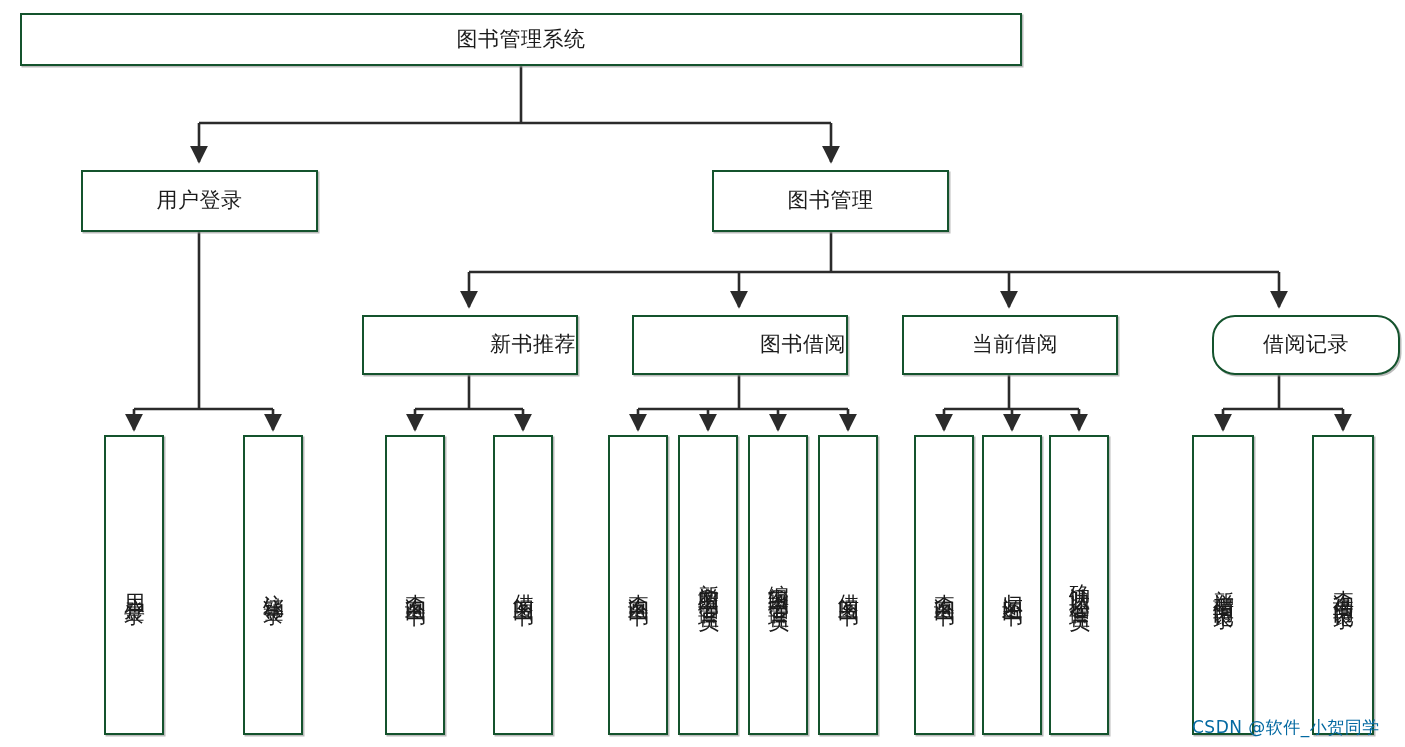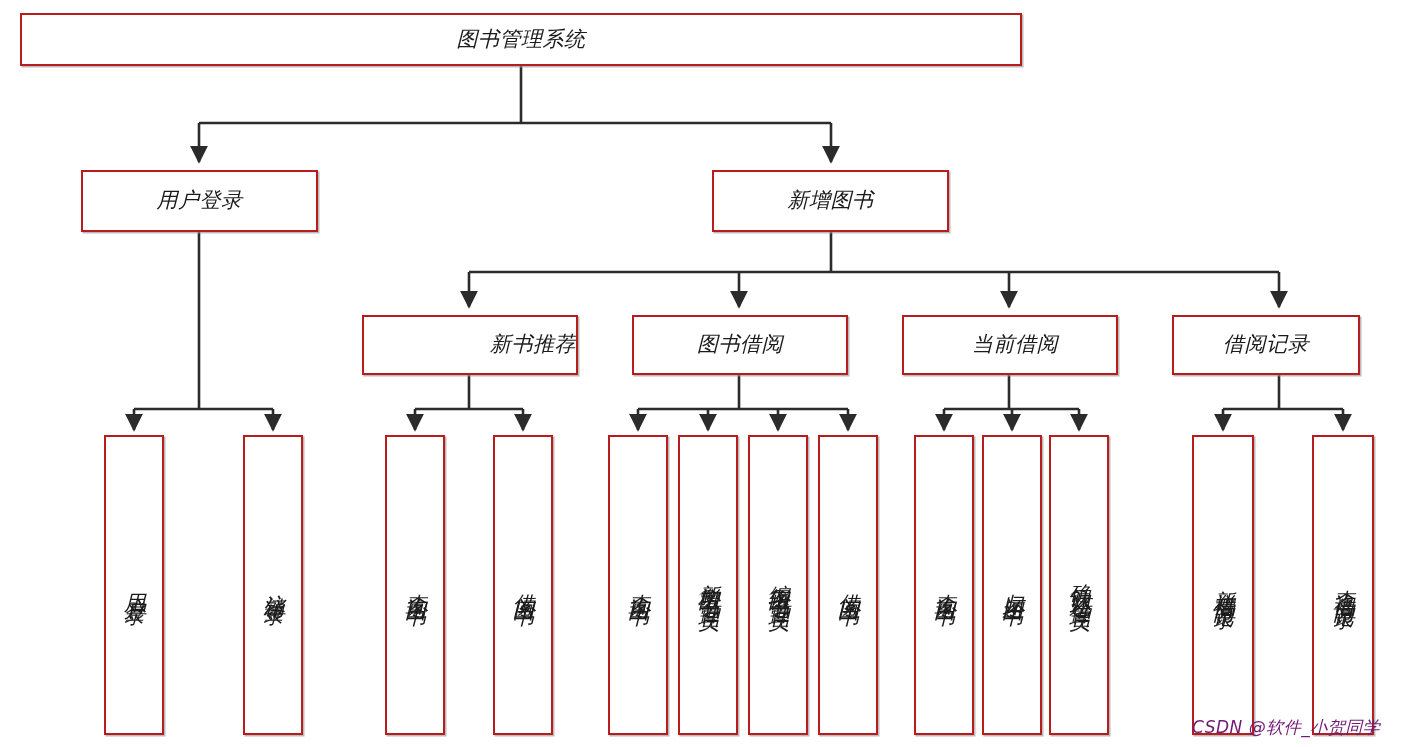--- a/index.html
+++ b/index.html
@@ -23,27 +23,26 @@
     position: absolute;
     top: 0;
     left: 0;
     width: 1405px;
     height: 747px;
   }
   .node-box {
     position: absolute;
     box-sizing: border-box;
     background: #ffffff;
-    border: 2px solid #b91c1c;
+    border: 2px solid #14532d;
     box-shadow: 1.5px 1.5px 0 0 rgba(150,150,150,0.65);
     display: flex;
     align-items: center;
     justify-content: center;
     overflow: hidden;
-    font-style: italic;
   }
   .node-label-h {
     font-size: 21px;
     color: #1b1b1b;
     line-height: 1.2;
     white-space: nowrap;
     letter-spacing: 0.5px;
   }
   .node-label-v {
     font-size: 21px;
@@ -55,24 +54,23 @@
     white-space: nowrap;
     text-align: center;
   }
   .leaf-box {
     align-items: center;
     justify-content: center;
   }
   .watermark {
     position: absolute;
     font-size: 17px;
-    color: #701a75;
+    color: #0369a1;
     white-space: nowrap;
     letter-spacing: 0.5px;
-    font-style: italic;
   }
 </style>
 </head>
 <body>
 
 <div id="diagram-root">
 
   <svg class="diagram-canvas" viewBox="0 0 1405 747">
     <defs>
       <marker id="arrow" viewBox="0 0 10 10" refX="9" refY="5" markerWidth="7" markerHeight="7" orient="auto-start-reverse">
@@ -137,36 +135,36 @@
 
   <div class="node-box" style="left:20px; top:13px; width:1002px; height:53px;">
     <span class="node-label-h">图书管理系统</span>
   </div>
 
   <div class="node-box" style="left:81px; top:170px; width:237px; height:62px;">
     <span class="node-label-h">用户登录</span>
   </div>
 
   <div class="node-box" style="left:712px; top:170px; width:237px; height:62px;">
-    <span class="node-label-h">新增图书</span>
+    <span class="node-label-h">图书管理</span>
   </div>
 
   <div class="node-box" style="left:362px; top:315px; width:216px; height:60px;justify-content:flex-end;">
     <span class="node-label-h">新书推荐</span>
   </div>
 
-  <div class="node-box" style="left:632px; top:315px; width:216px; height:60px;">
+  <div class="node-box" style="left:632px; top:315px; width:216px; height:60px;justify-content:flex-end;">
     <span class="node-label-h">图书借阅</span>
   </div>
 
   <div class="node-box" style="left:902px; top:315px; width:216px; height:60px;padding-left:10px;">
     <span class="node-label-h">当前借阅</span>
   </div>
 
-  <div class="node-box" style="left:1172px; top:315px; width:188px; height:60px;">
+  <div class="node-box" style="left:1212px; top:315px; width:188px; height:60px;border-radius:23px;">
     <span class="node-label-h">借阅记录</span>
   </div>
 
   <div class="node-box leaf-box" style="left:104px; top:435px; width:60px; height:300px;">
     <span class="node-label-v">用户登录</span>
   </div>
 
   <div class="node-box leaf-box" style="left:243px; top:435px; width:60px; height:300px;">
     <span class="node-label-v">注销登录</span>
   </div>

